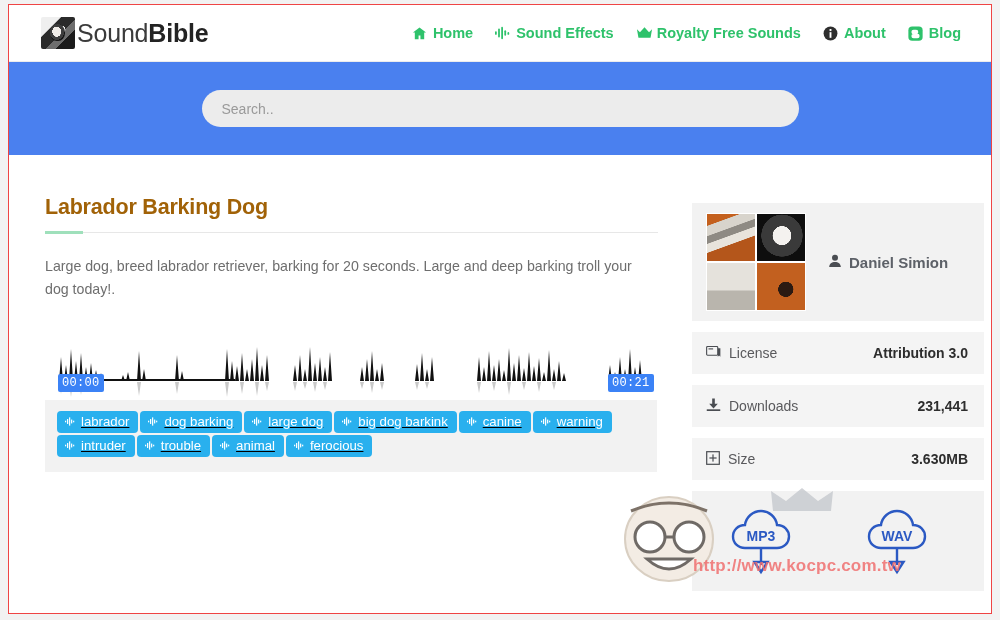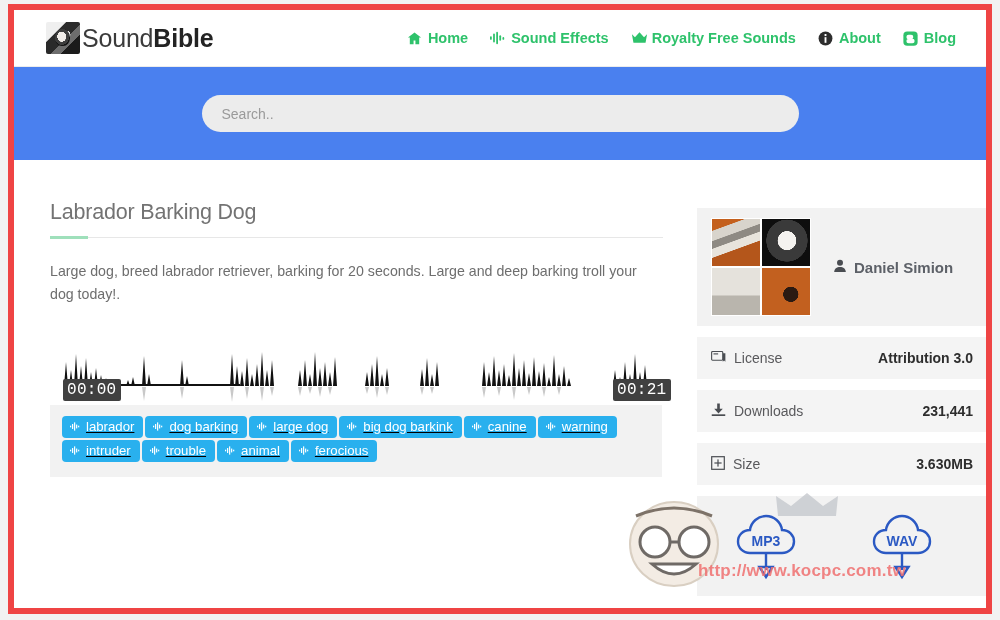--- a/index.html
+++ b/index.html
@@ -12,21 +12,21 @@
   .page {
     position: relative;
     width: 1000px; height: 620px;
     background: #f2f2f2;
   }
   .browser-frame {
     position: absolute;
     left: 8px; top: 4px;
     width: 984px; height: 610px;
     background: #ffffff;
-    border: 6px solid #ef4444;
+    border: 1px solid #ef4444;
     overflow: hidden;
   }
 
   
   .header {
     position: relative;
     height: 57px;
     background: #ffffff;
     display: flex;
     align-items: center;
@@ -93,21 +93,21 @@
     background: #ffffff;
     height: 458px;
     padding: 40px 24px 0 36px;
     display: flex;
     gap: 22px;
   }
   .col-left { width: 625px; flex: none; }
   .col-right { width: 292px; flex: none; padding-top: 8px; }
 
   .title {
-    font-size: 21.5px; color: #737373; font-weight: 400;
+    font-size: 21.5px; color: #a16207; font-weight: 700;
     letter-spacing: -0.2px;
     padding-bottom: 12px;
     position: relative;
   }
   .title-rule {
     height: 1px; background: #e7e7e7; width: 613px; position: relative;
     margin-bottom: 22px;
   }
   .title-rule::before {
     content:""; position:absolute; left:0; top:-1px;
@@ -117,22 +117,22 @@
     font-size: 14.2px; color: #6e6e6e; line-height: 23px;
     width: 612px;
   }
 
   
   .player { margin-top: 38px; position: relative; width: 612px; }
   .wave-wrap { position: relative; height: 62px; }
   .wave-svg { display:block; }
   .time-badge {
     position: absolute;
-    background: #404040; color: #ffffff;
-    font-size: 16px; font-family: "Liberation Mono", monospace;
+    background: #3b82f6; color: #ffffff;
+    font-size: 12px; font-family: "Liberation Mono", monospace;
     padding: 2px 4px; border-radius: 2px; letter-spacing: 0.3px;
   }
   .time-left  { left: 13px; top: 35px; }
   .time-right { left: 563px; top: 35px; }
 
   .controls { margin-top: 14px; display: flex; align-items: center; gap: 30px; padding-left: 14px;}
   .play-btn {
     width: 31px; height: 31px; border-radius: 50%;
     border: 1px solid #3a3a3a; display: flex; align-items: center; justify-content: center;
     cursor: pointer; background: #fff;

